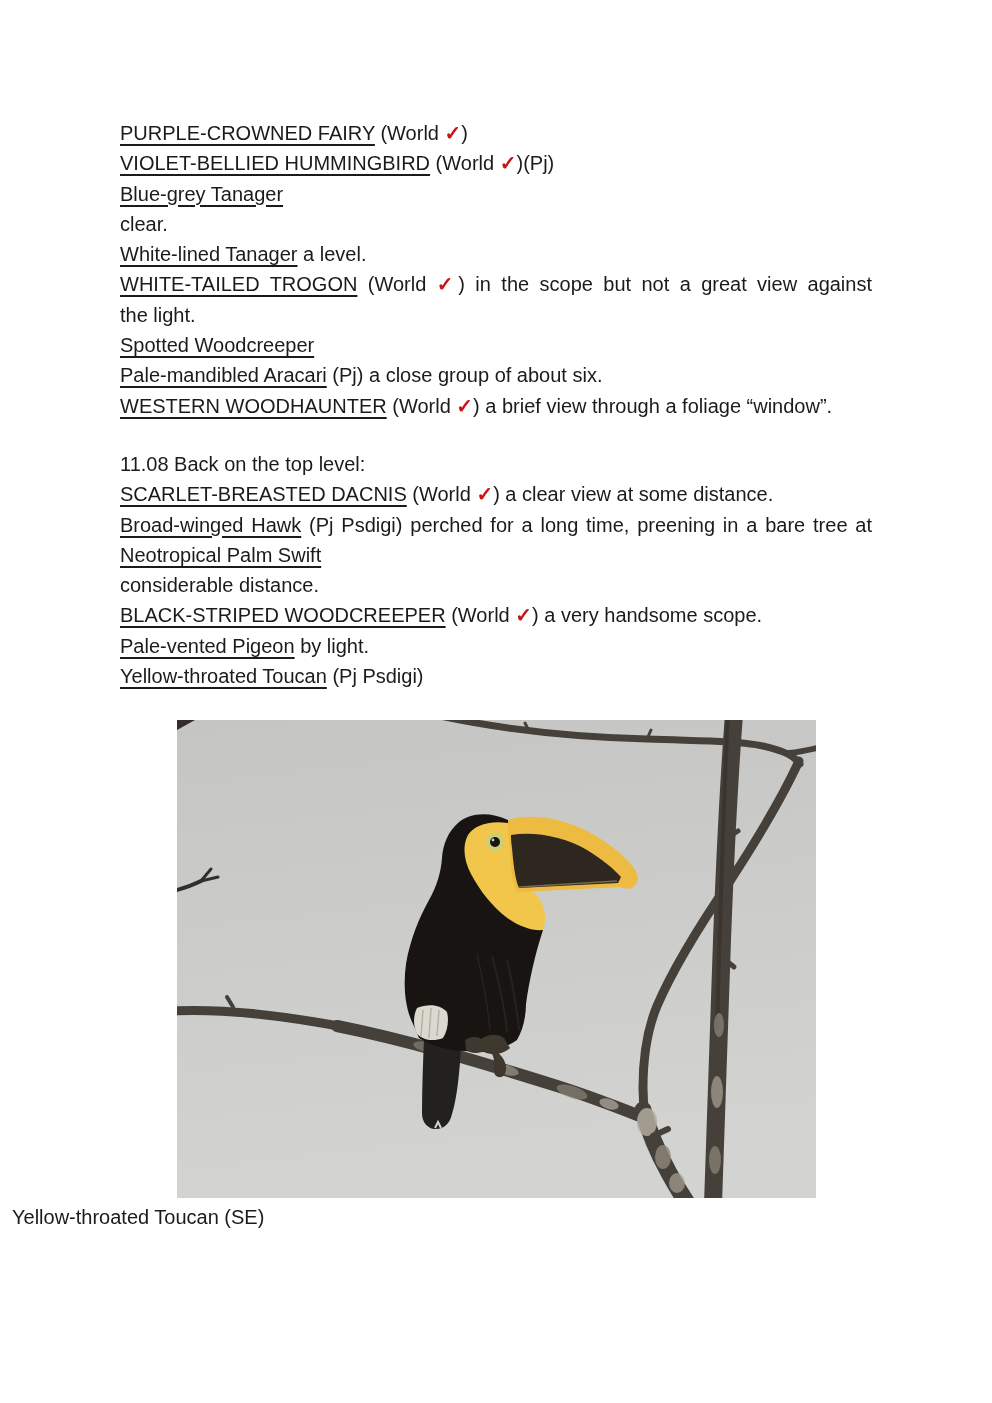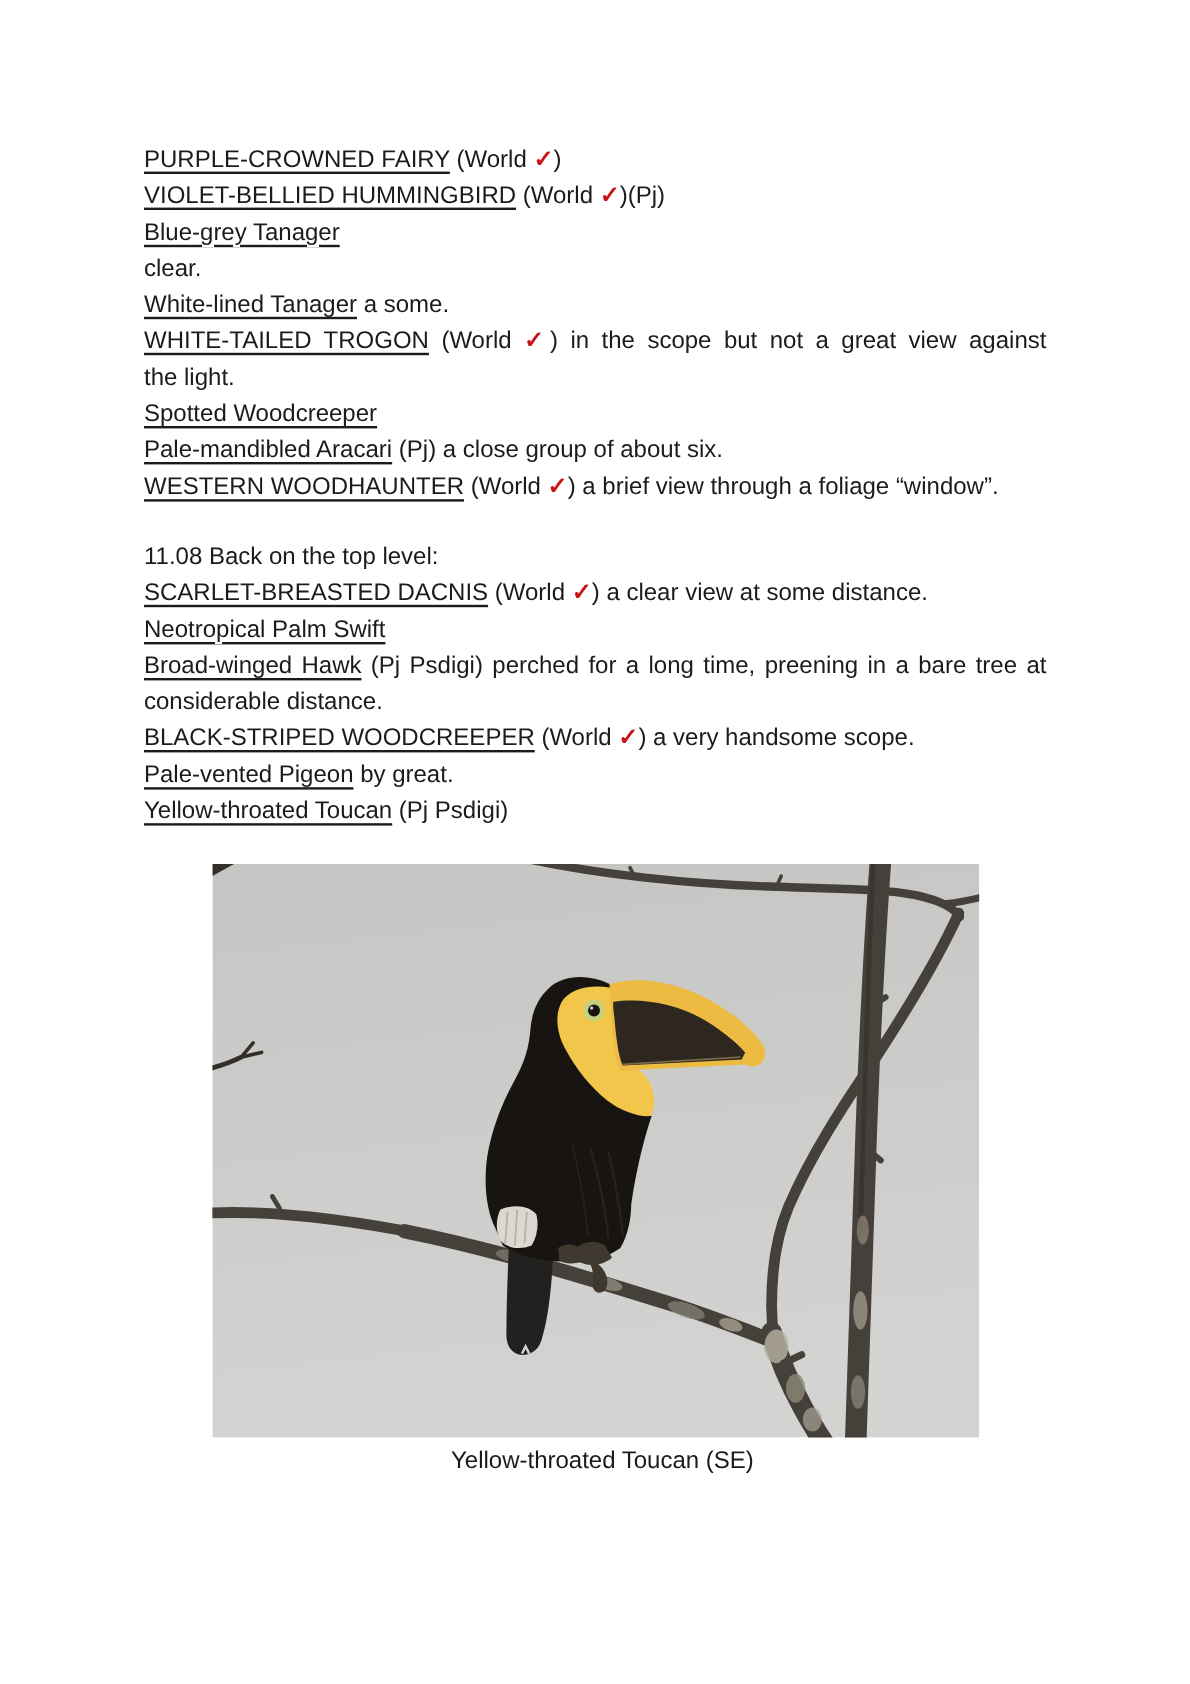--- a/index.html
+++ b/index.html
@@ -34,46 +34,46 @@
   .spacer{height:28px;}
   .species{
     text-decoration-line:underline;
     text-decoration-thickness:2px;
     text-underline-offset:4px;
   }
   .check{color:var(--check-color);font-weight:700;}
   .photo-figure{width:639px;margin:29px auto 0 auto;}
   .photo-figure svg{display:block;}
   .caption{
-    text-align:center;font-size:20px;line-height:30px;margin-top:4px;padding-left:12px;
+    font-size:20px;line-height:30px;margin-top:4px;padding-left:12px;
   }
 </style>
 </head>
 <body>
 
 <div class="content">
   <div>
       <div class="line"><span class="species">PURPLE-CROWNED FAIRY</span><span> (World </span><span class="check">✓</span><span>)</span></div>
       <div class="line"><span class="species">VIOLET-BELLIED HUMMINGBIRD</span><span> (World </span><span class="check">✓</span><span>)(Pj)</span></div>
       <div class="line"><span class="species">Blue-grey Tanager</span></div>
       <div class="line"><span>clear.</span></div>
-      <div class="line"><span class="species">White-lined Tanager</span><span> a some.</span></div>
+      <div class="line"><span class="species">White-lined Tanager</span><span> a level.</span></div>
       <div class="line justify"><span class="species">WHITE-TAILED TROGON</span><span> (World </span><span class="check">✓</span><span>) in the scope but not a great view against</span></div>
       <div class="line"><span>the light.</span></div>
       <div class="line"><span class="species">Spotted Woodcreeper</span></div>
       <div class="line"><span class="species">Pale-mandibled Aracari</span><span> (Pj) a close group of about six.</span></div>
       <div class="line"><span class="species">WESTERN WOODHAUNTER</span><span> (World </span><span class="check">✓</span><span>) a brief view through a foliage “window”.</span></div>
       <div class="spacer"></div>
       <div class="line"><span>11.08 Back on the top level:</span></div>
       <div class="line"><span class="species">SCARLET-BREASTED DACNIS</span><span> (World </span><span class="check">✓</span><span>) a clear view at some distance.</span></div>
+      <div class="line justify"><span class="species">Broad-winged Hawk</span><span> (Pj Psdigi) perched for a long time, preening in a bare tree at</span></div>
       <div class="line"><span class="species">Neotropical Palm Swift</span></div>
-      <div class="line justify"><span class="species">Broad-winged Hawk</span><span> (Pj Psdigi) perched for a long time, preening in a bare tree at</span></div>
       <div class="line"><span>considerable distance.</span></div>
       <div class="line"><span class="species">BLACK-STRIPED WOODCREEPER</span><span> (World </span><span class="check">✓</span><span>) a very handsome scope.</span></div>
-      <div class="line"><span class="species">Pale-vented Pigeon</span><span> by great.</span></div>
+      <div class="line"><span class="species">Pale-vented Pigeon</span><span> by light.</span></div>
       <div class="line"><span class="species">Yellow-throated Toucan</span><span> (Pj Psdigi)</span></div>
     </div>
 </div>
 
 <figure class="photo-figure" style="margin-top:29px;margin-bottom:0;">
   <svg width="639" height="478" viewBox="0 0 639 478" aria-label="photo">
     <defs>
       <linearGradient id="sky" x1="0" y1="0" x2="0.15" y2="1">
         <stop offset="0" style="stop-color:var(--sky-top)"></stop>
         <stop offset="1" style="stop-color:var(--sky-bottom)"></stop>

